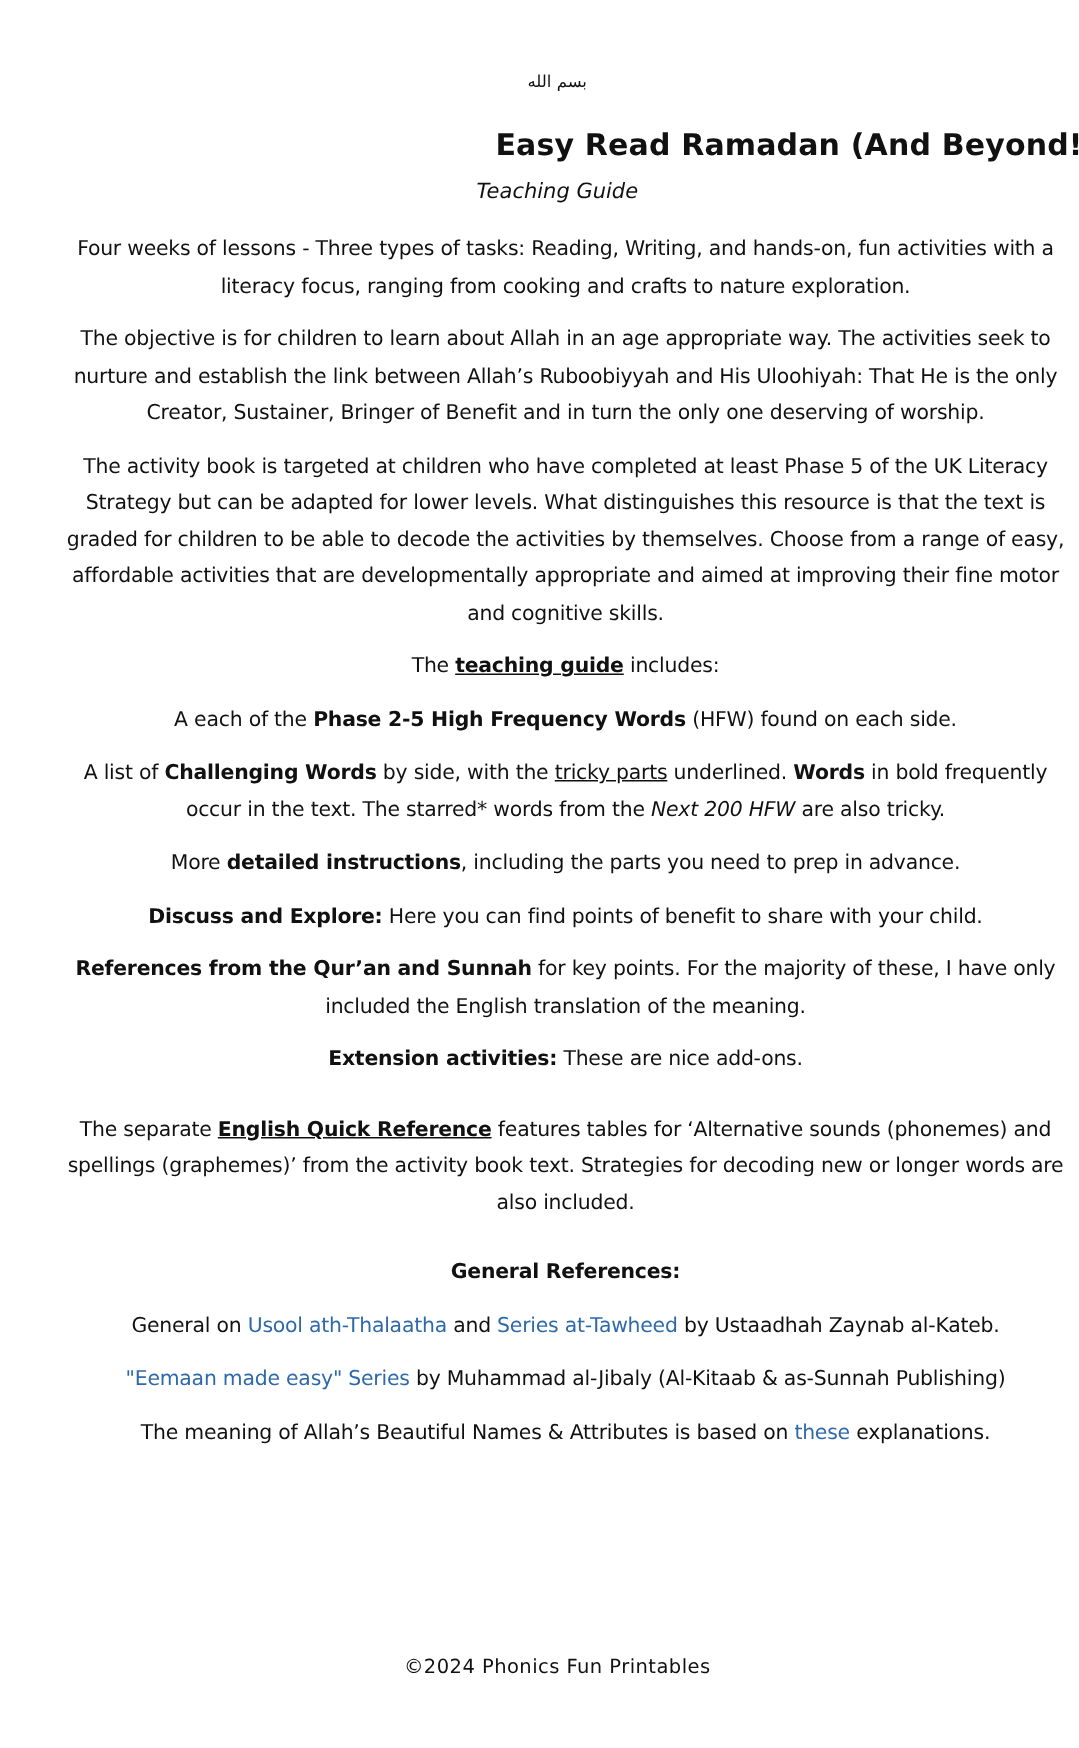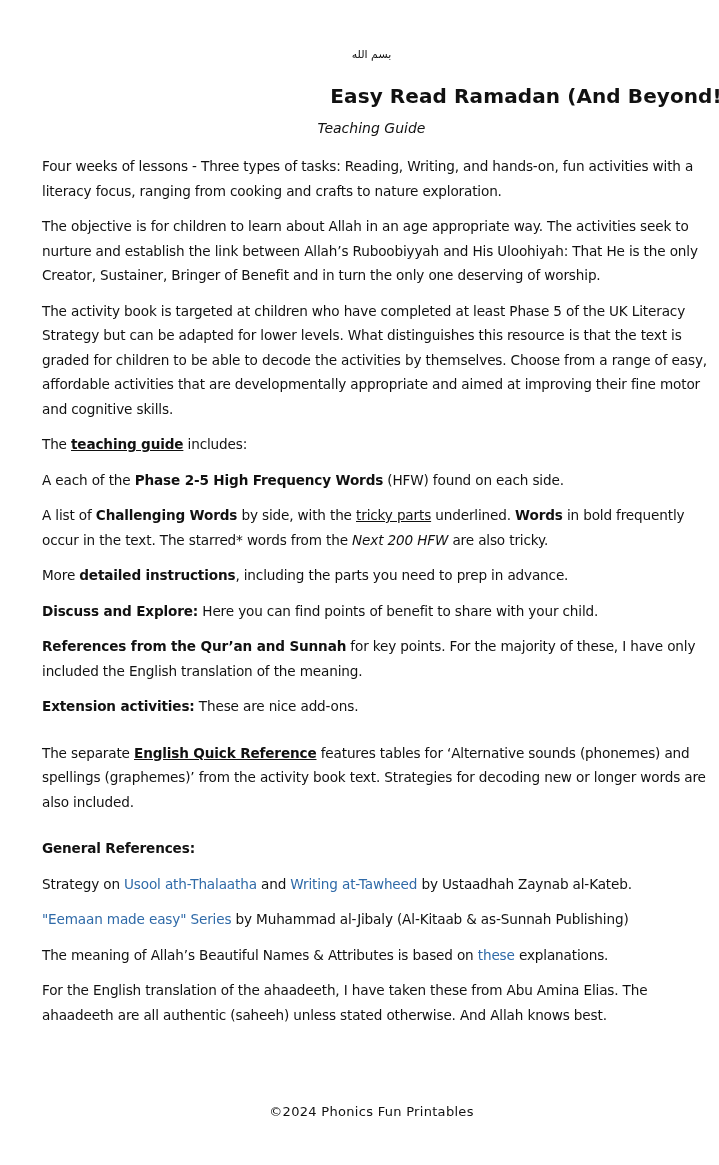--- a/index.html
+++ b/index.html
@@ -7,21 +7,21 @@
          font-family: "DejaVu Sans", sans-serif; color: #111; }
   .page { position: absolute; left: 12px; top: 0; width: 650px; height: 1165px; }
   .basmala { position: absolute; top: 48px; left: 0; width: 719px; text-align: center;
              font-size: 11px; font-family: "DejaVu Sans", sans-serif; }
   .title { position: absolute; top: 84px; left: 0; width: 719px; text-align: right;
            font-weight: bold; font-size: 20px; letter-spacing: 0.1px; }
   .subtitle { position: absolute; top: 120px; left: 0; width: 719px; text-align: center;
               font-style: italic; font-size: 14px; }
   .body { position: absolute; left: 30px; top: 154px; width: 670px; font-size: 13.6px;
           line-height: 24.5px; letter-spacing: -0.15px; }
-  .body p { margin: 0 0 11px 0; }
+  .body p { margin: 0 0 11px 0; text-align: center; }
   .body p.gap-top { margin-top: 22px; }
   b { font-weight: bold; }
   .ul { text-decoration: underline; }
   a.link { color: #2f6aa8; cursor: pointer; }
   .footer { position: absolute; top: 1104px; left: 0; width: 719px; text-align: center;
             font-size: 13px; letter-spacing: 0.3px; }
 </style>
 </head>
 <body>
 
@@ -46,23 +46,22 @@
     <p><b>Discuss and Explore:</b><span> Here you can find points of benefit to share with your child.</span></p>
 
     <p><b>References from the Qur’an and Sunnah</b><span> for key points. For the majority of these, I have only included the English translation of the meaning.</span></p>
 
     <p><b>Extension activities:</b><span> These are nice add-ons.</span></p>
 
     <p class="gap-top"><span>The separate </span><b class="ul">English Quick Reference</b><span> features tables for ‘Alternative sounds (phonemes) and spellings (graphemes)’ from the activity book text. Strategies for decoding new or longer words are also included.</span></p>
 
     <p class="gap-top"><b>General References:</b></p>
 
-    <p><span>Strategy on </span><a class="link">Usool ath-Thalaatha</a><span> and </span><a class="link">Writing at-Tawheed</a><span> by Ustaadhah Zaynab al-Kateb.</span></p>
+    <p><span>General on </span><a class="link">Usool ath-Thalaatha</a><span> and </span><a class="link">Series at-Tawheed</a><span> by Ustaadhah Zaynab al-Kateb.</span></p>
 
     <p><a class="link">"Eemaan made easy" Series</a><span> by Muhammad al-Jibaly (Al-Kitaab &amp; as-Sunnah Publishing)</span></p>
 
     <p><span>The meaning of Allah’s Beautiful Names &amp; Attributes is based on </span><a class="link">these</a><span> explanations.</span></p>
 
-    <p>For the English translation of the ahaadeeth, I have taken these from Abu Amina Elias. The ahaadeeth are all authentic (saheeh) unless stated otherwise. And Allah knows best.</p>
   </div>
 
   <div class="footer">©2024 Phonics Fun Printables</div>
 </div>
 
 </body></html>

